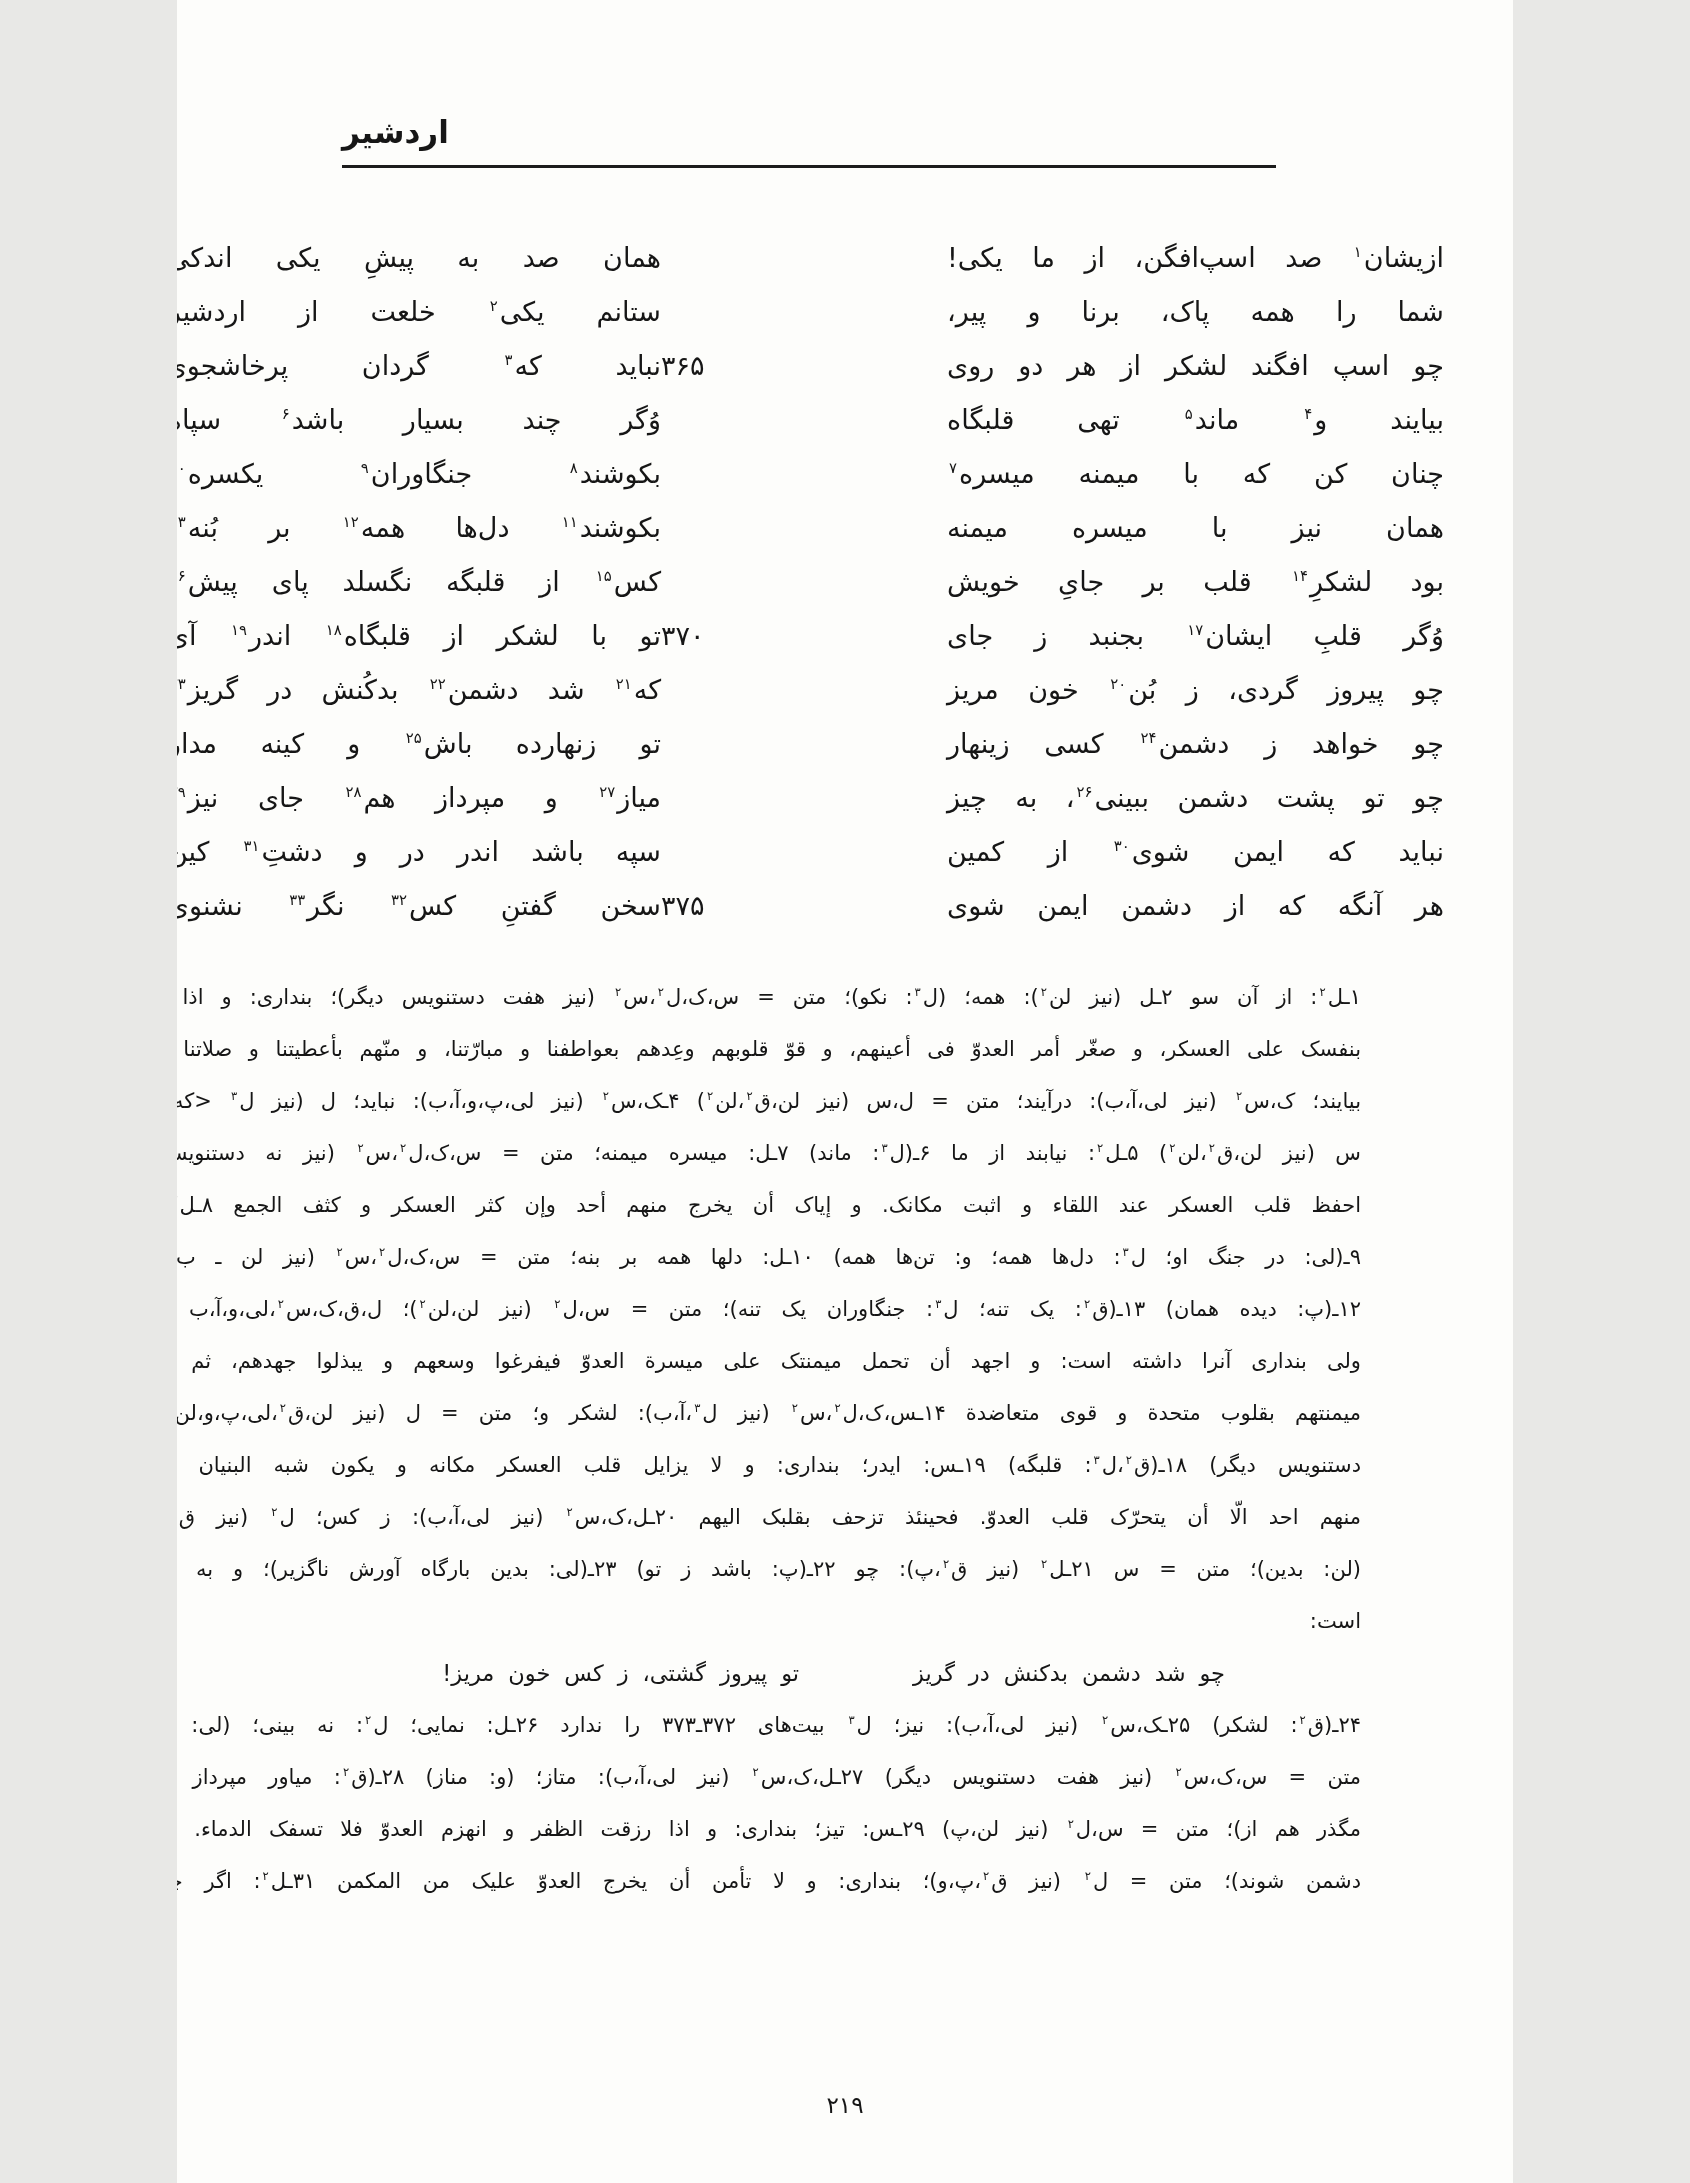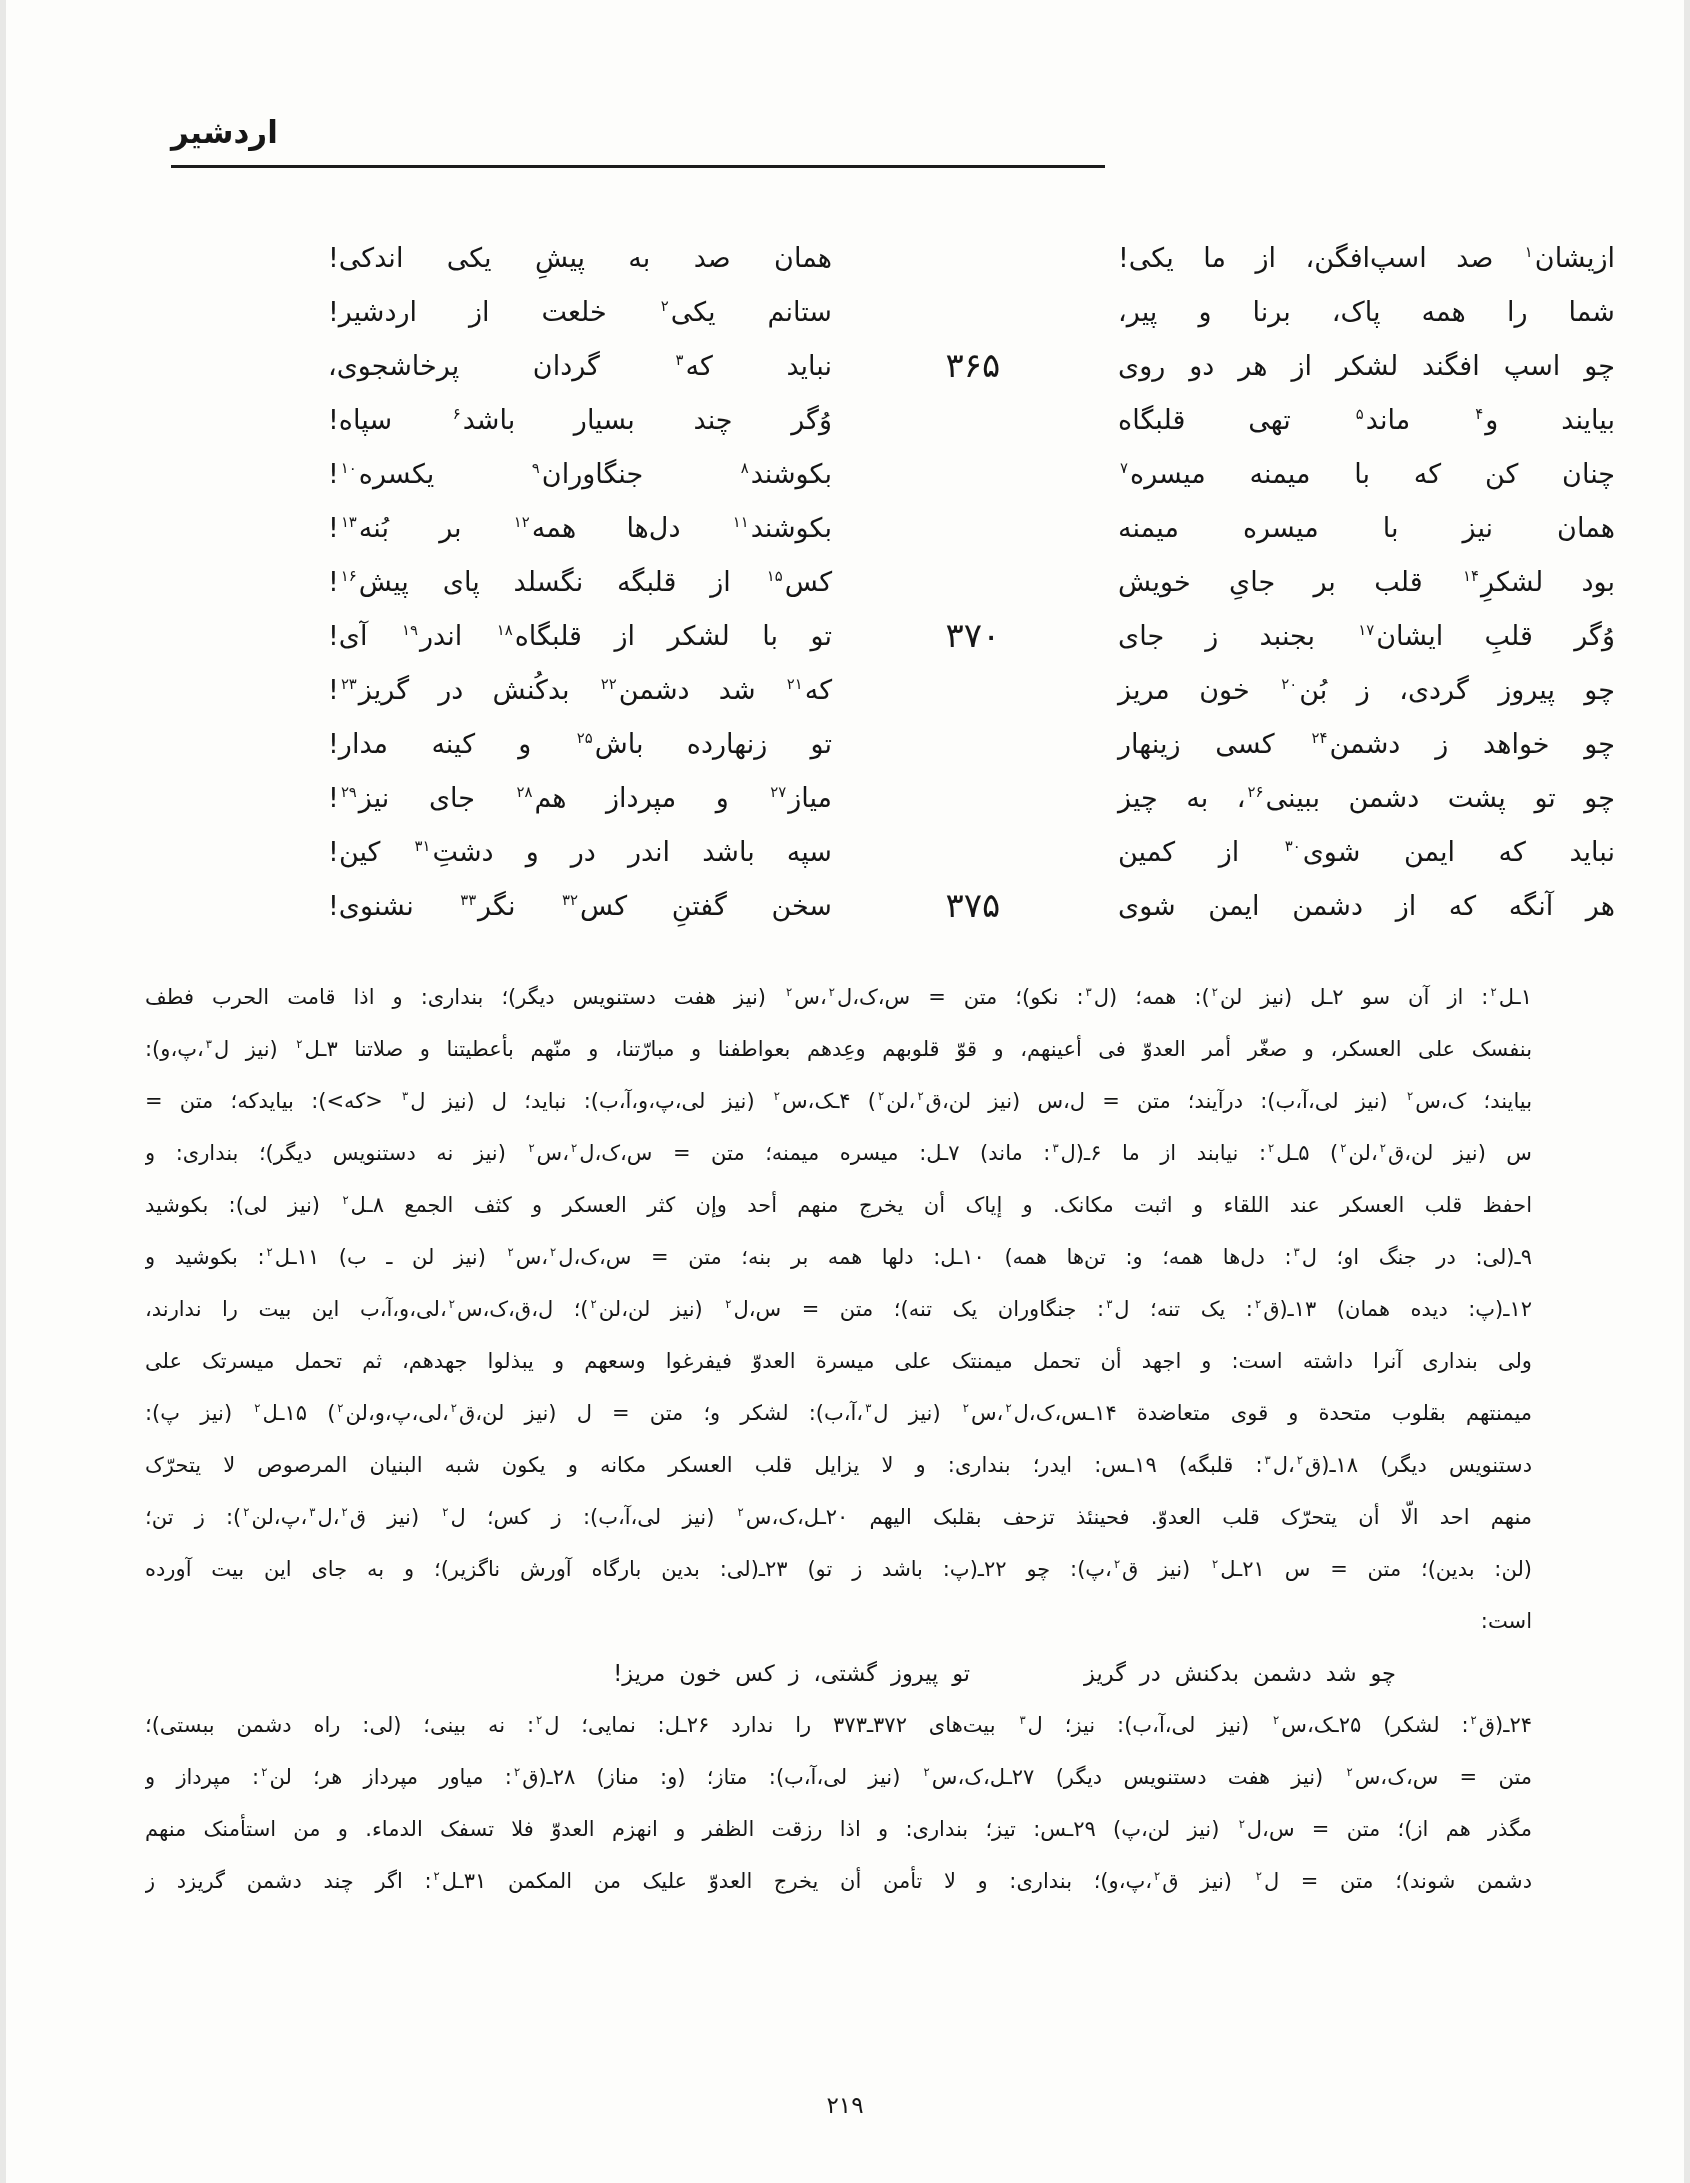--- a/index.html
+++ b/index.html
@@ -1,18 +1,18 @@
 <!DOCTYPE html>
 <html lang="fa" dir="rtl" style="font-size:11px"><head>
 <meta charset="utf-8">
 <style>
   html, body { margin: 0; padding: 0; background: #e8e8e6; }
   .page {
     position: relative;
-    width: 1678px;
+    width: 1336px;
     height: 2183px;
     margin: 0 auto;
     background: #fdfdfb;
     color: #161616;
     font-family: "DejaVu Sans", sans-serif;
     direction: rtl;
     overflow: hidden;
   }
   
   .running-head {
@@ -44,23 +44,23 @@
     height: 54px;
     align-items: center;
   }
   .hemistich {
     font-size: 27px;
     line-height: 1;
     white-space: nowrap;
   }
   .spread { display: flex; justify-content: space-between; }
   .verse-num {
-    font-size: 34px;
+    font-size: 27px;
     line-height: 1;
-    text-align: center;
+    text-align: left;
     padding-right: 4.1px;
   }
   sup {
     font-size: 0.55em;
     vertical-align: super;
     line-height: 0;
     margin: 0 2px;
   }
   
   .footnotes {

